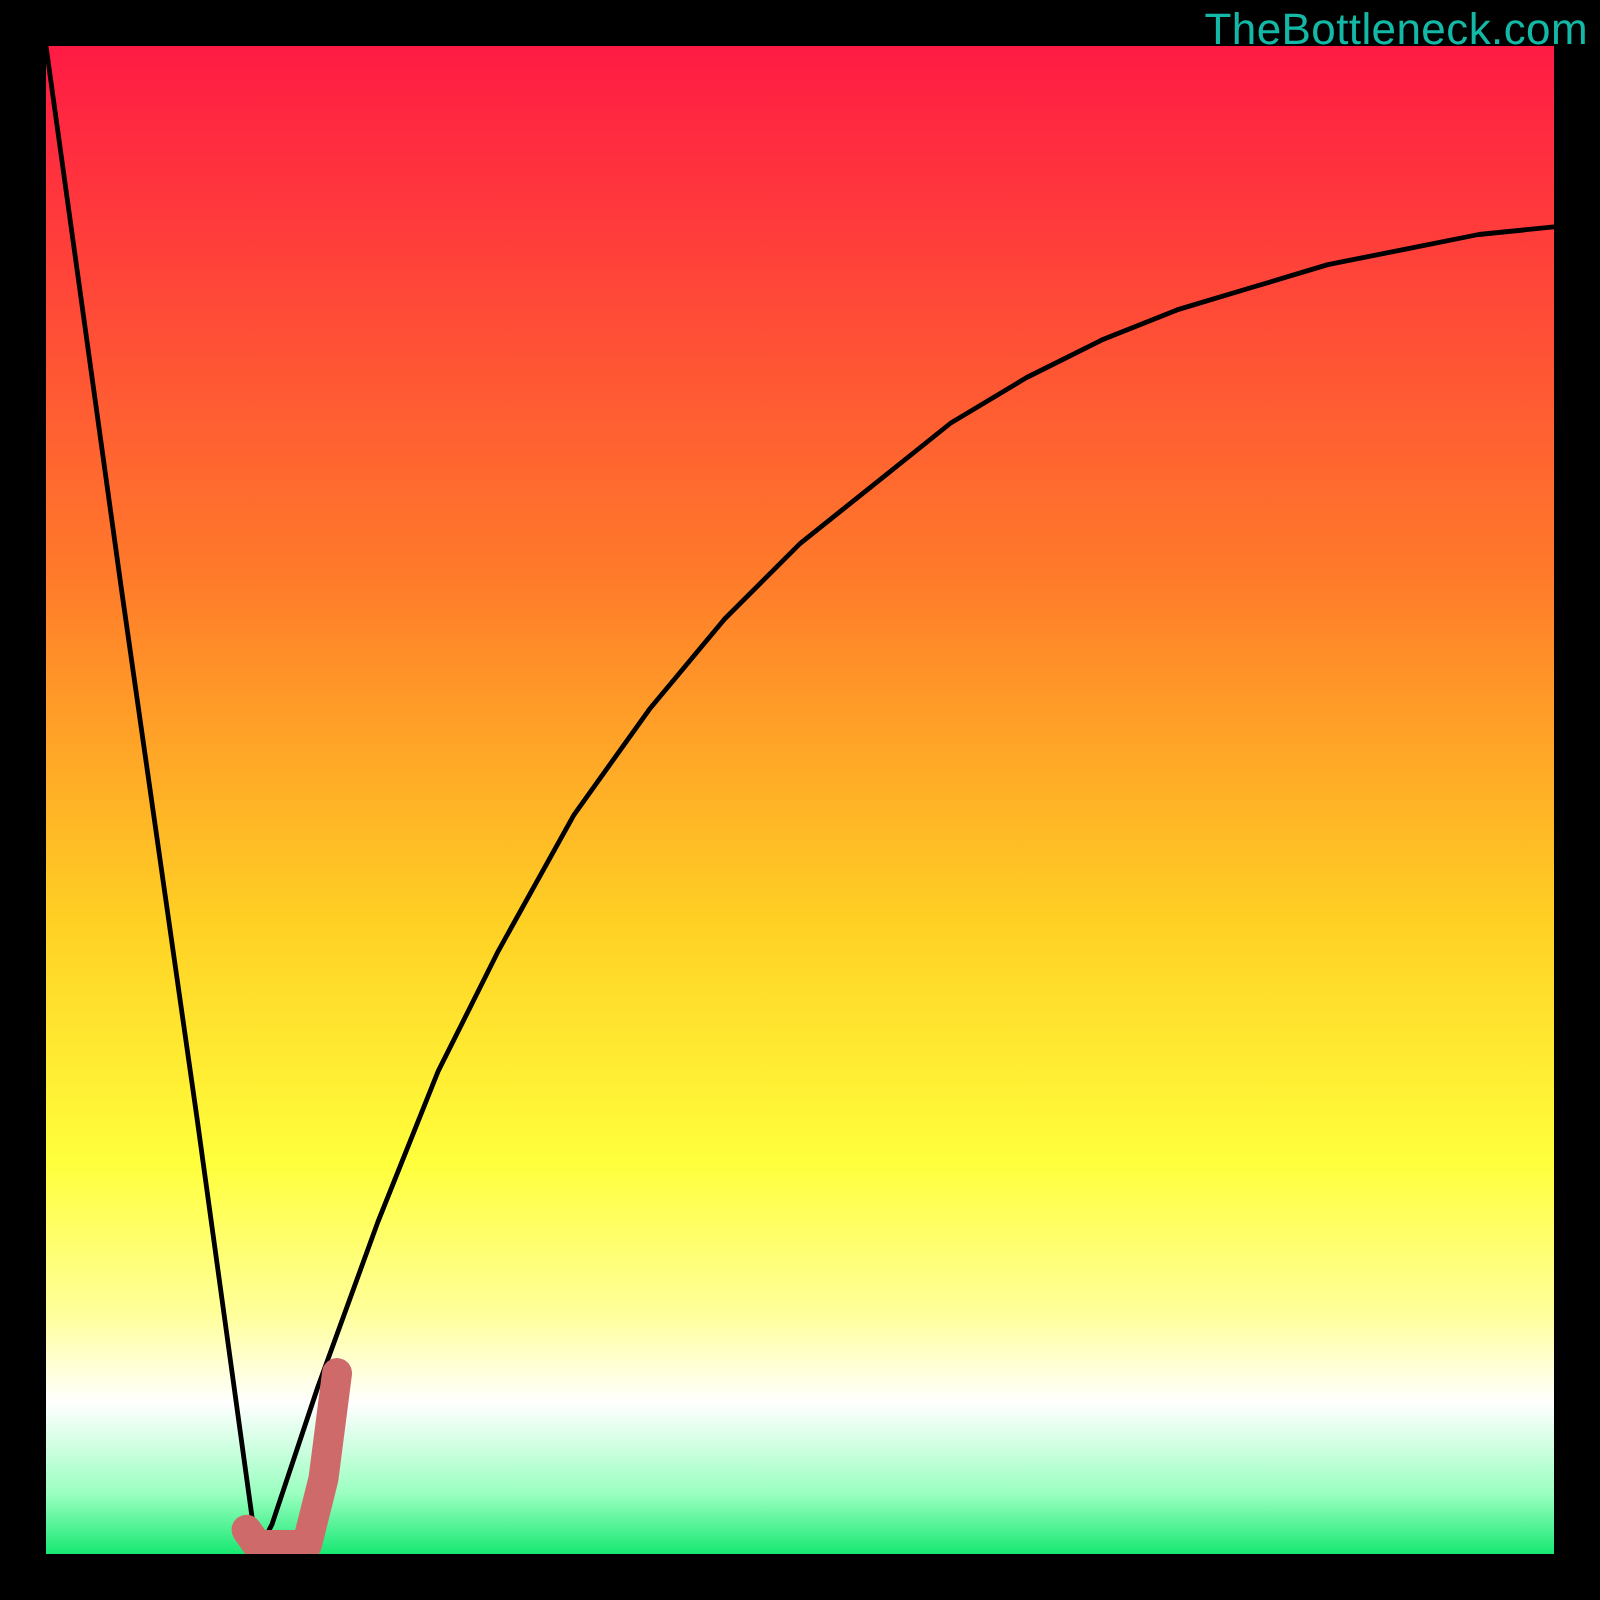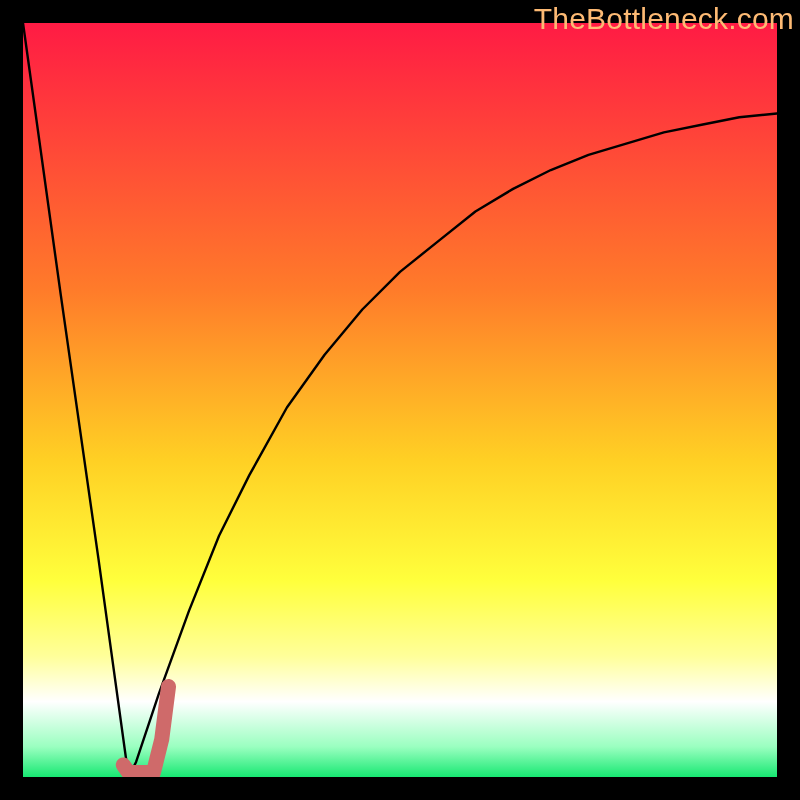--- a/index.html
+++ b/index.html
@@ -34,23 +34,23 @@
   }
   .tick-overlay {
     position: absolute;
     inset: 0;
     pointer-events: none;
   }
   .watermark {
     position: absolute;
     top: 2px;
     right: 6px;
-    color: #fdba74;
+    color: #14b8a6;
     font-family: Arial, Helvetica, sans-serif;
-    font-size: 30px;
+    font-size: 22px;
     letter-spacing: 0.2px;
     user-select: none;
   }
 </style>
 </head>
 <body>
 
 <div class="stage">
   <div class="plot-area">
 

